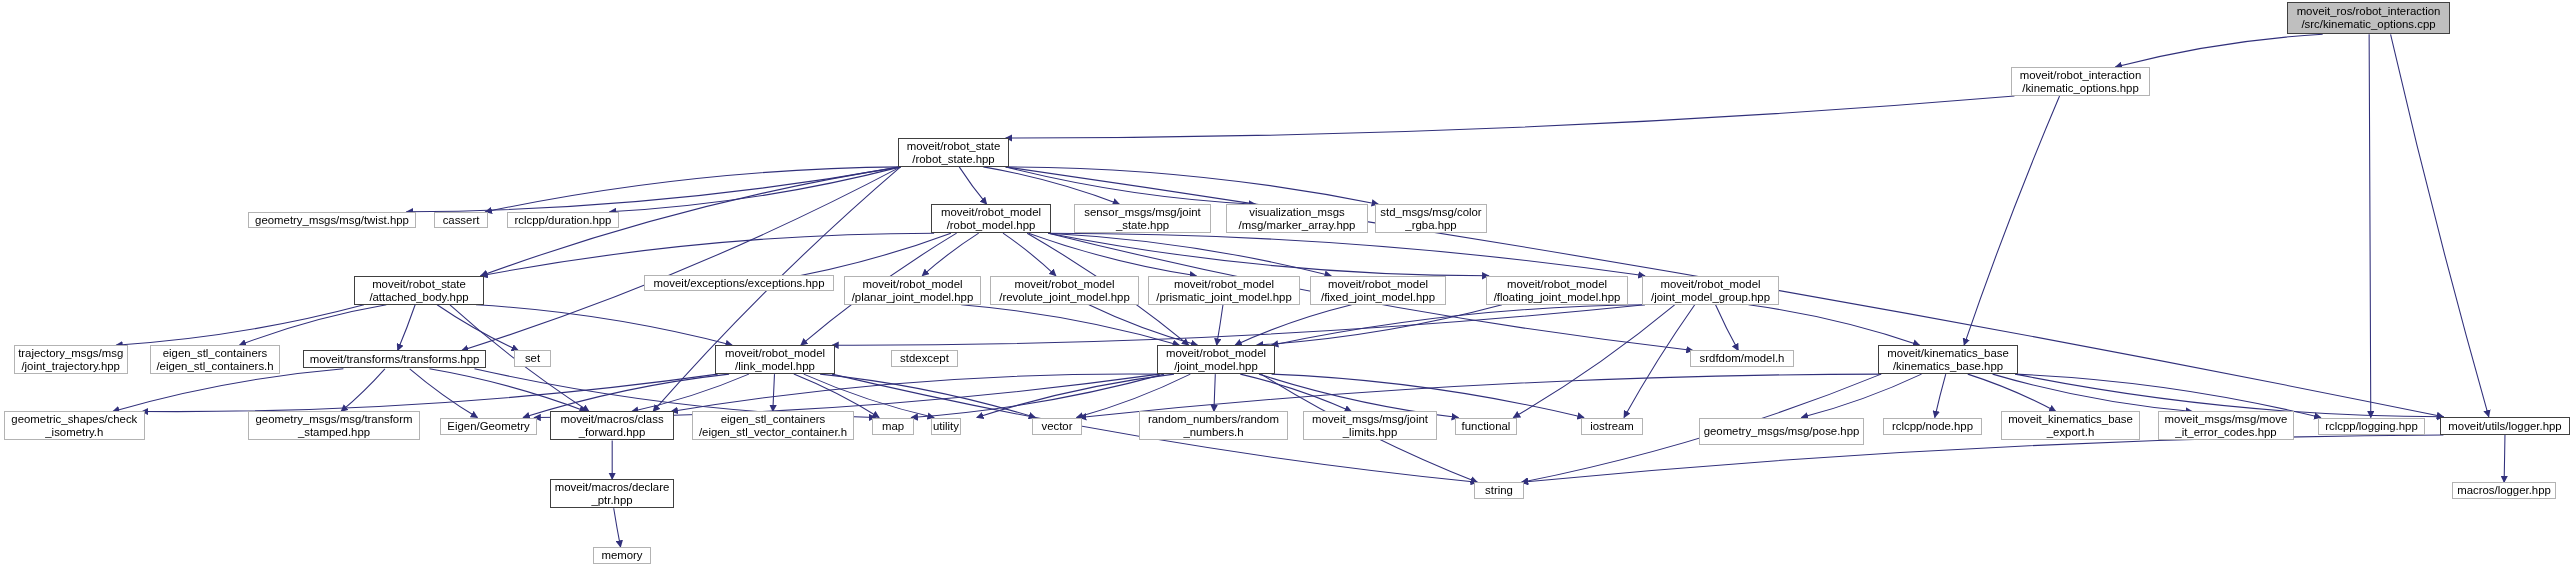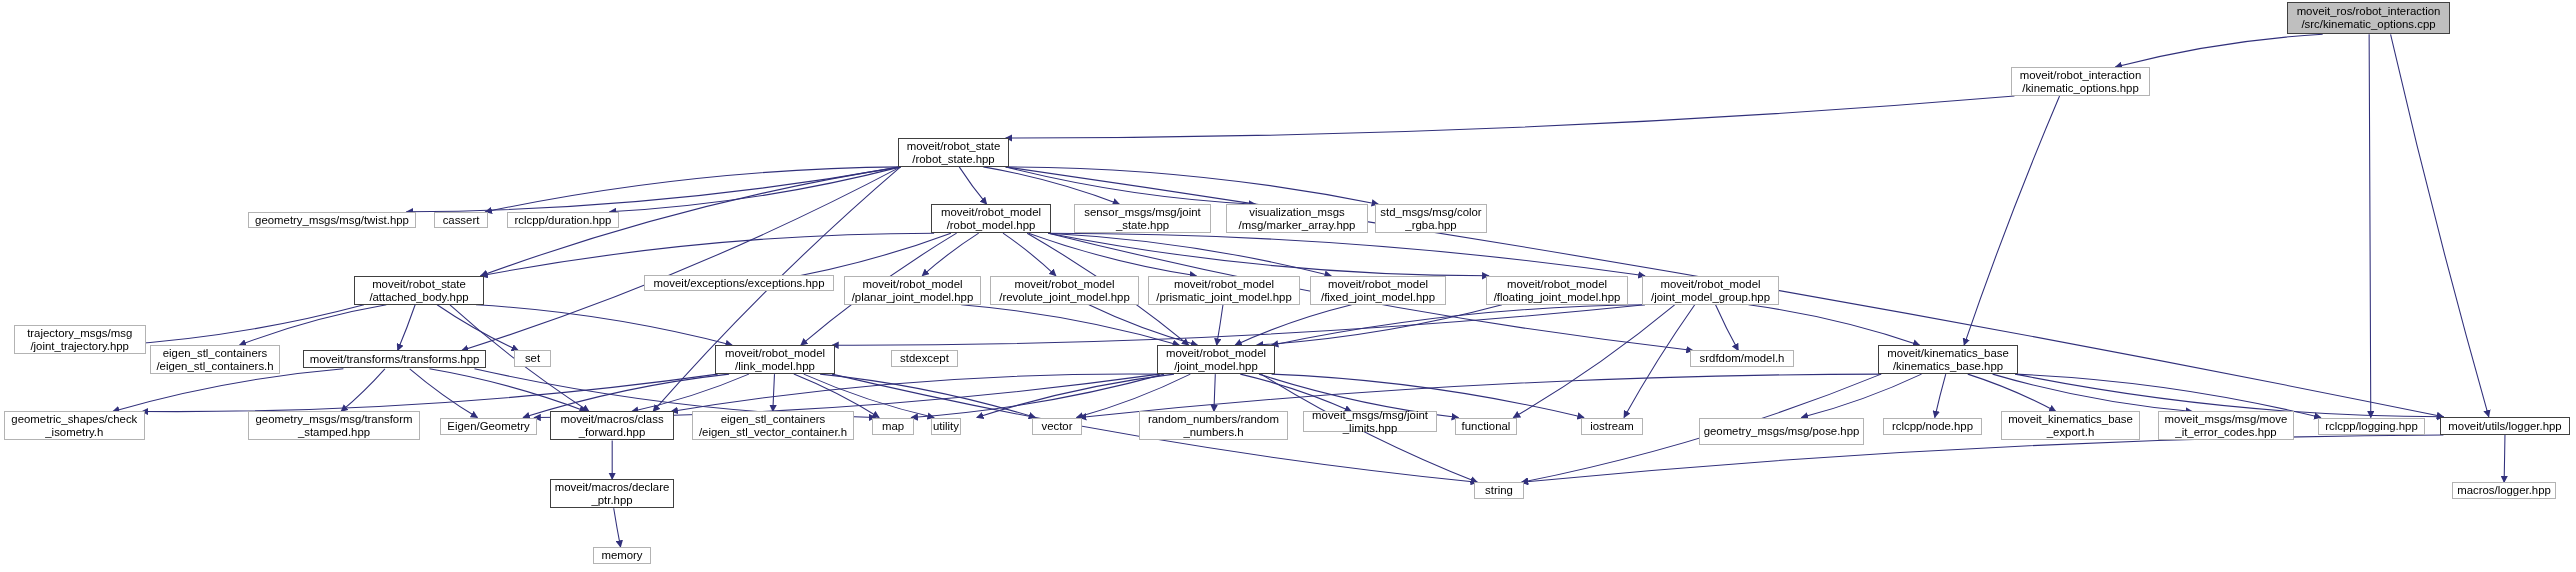--- a/index.html
+++ b/index.html
@@ -131,21 +131,21 @@
       <div class="node" style="left: 990px; top: 276px; width: 149px; height: 29px;">moveit/robot_model
 /revolute_joint_model.hpp</div>
       <div class="node" style="left: 1148px; top: 276px; width: 152px; height: 29px;">moveit/robot_model
 /prismatic_joint_model.hpp</div>
       <div class="node" style="left: 1310px; top: 276px; width: 136px; height: 29px;">moveit/robot_model
 /fixed_joint_model.hpp</div>
       <div class="node" style="left: 1486px; top: 276px; width: 142px; height: 29px;">moveit/robot_model
 /floating_joint_model.hpp</div>
       <div class="node" style="left: 1642px; top: 276px; width: 137px; height: 29px;">moveit/robot_model
 /joint_model_group.hpp</div>
-      <div class="node" style="left: 13.7px; top: 325px; width: 132px; height: 29px;">trajectory_msgs/msg
+      <div class="node" style="left: 13.7px; top: 345px; width: 114px; height: 29px;">trajectory_msgs/msg
 /joint_trajectory.hpp</div>
       <div class="node" style="left: 150px; top: 345px; width: 130px; height: 29px;">eigen_stl_containers
 /eigen_stl_containers.h</div>
       <div class="node bold" style="left: 303px; top: 350px; width: 183px; height: 18.3px;">moveit/transforms/transforms.hpp</div>
       <div class="node" style="left: 514px; top: 350px; width: 37px; height: 17px;">set</div>
       <div class="node bold" style="left: 715px; top: 345px; width: 120px; height: 29px;">moveit/robot_model
 /link_model.hpp</div>
       <div class="node" style="left: 891px; top: 350px; width: 67px; height: 17px;">stdexcept</div>
       <div class="node bold" style="left: 1157px; top: 345px; width: 118px; height: 29px;">moveit/robot_model
 /joint_model.hpp</div>
@@ -159,21 +159,21 @@
       <div class="node" style="left: 440px; top: 418px; width: 97px; height: 17px;">Eigen/Geometry</div>
       <div class="node bold" style="left: 550px; top: 411px; width: 124px; height: 29px;">moveit/macros/class
 _forward.hpp</div>
       <div class="node" style="left: 692px; top: 411px; width: 162px; height: 29px;">eigen_stl_containers
 /eigen_stl_vector_container.h</div>
       <div class="node" style="left: 872px; top: 418px; width: 42px; height: 17px;">map</div>
       <div class="node" style="left: 931px; top: 418px; width: 30px; height: 17px;">utility</div>
       <div class="node" style="left: 1032px; top: 418px; width: 50px; height: 17px;">vector</div>
       <div class="node" style="left: 1139px; top: 411px; width: 149px; height: 29px;">random_numbers/random
 _numbers.h</div>
-      <div class="node" style="left: 1303px; top: 411px; width: 134px; height: 21px;">moveit_msgs/msg/joint
+      <div class="node" style="left: 1303px; top: 411px; width: 134px; height: 29px;">moveit_msgs/msg/joint
 _limits.hpp</div>
       <div class="node" style="left: 1455px; top: 418px; width: 62px; height: 17px;">functional</div>
       <div class="node" style="left: 1581px; top: 418px; width: 62px; height: 17px;">iostream</div>
       <div class="node" style="left: 1699px; top: 418px; width: 165px; height: 27px;">geometry_msgs/msg/pose.hpp</div>
       <div class="node" style="left: 1883px; top: 418px; width: 99px; height: 17px;">rclcpp/node.hpp</div>
       <div class="node" style="left: 2001px; top: 411px; width: 139px; height: 29px;">moveit_kinematics_base
 _export.h</div>
       <div class="node" style="left: 2158px; top: 411px; width: 136px; height: 29px;">moveit_msgs/msg/move
 _it_error_codes.hpp</div>
       <div class="node" style="left: 2318px; top: 418px; width: 107px; height: 17px;">rclcpp/logging.hpp</div>

